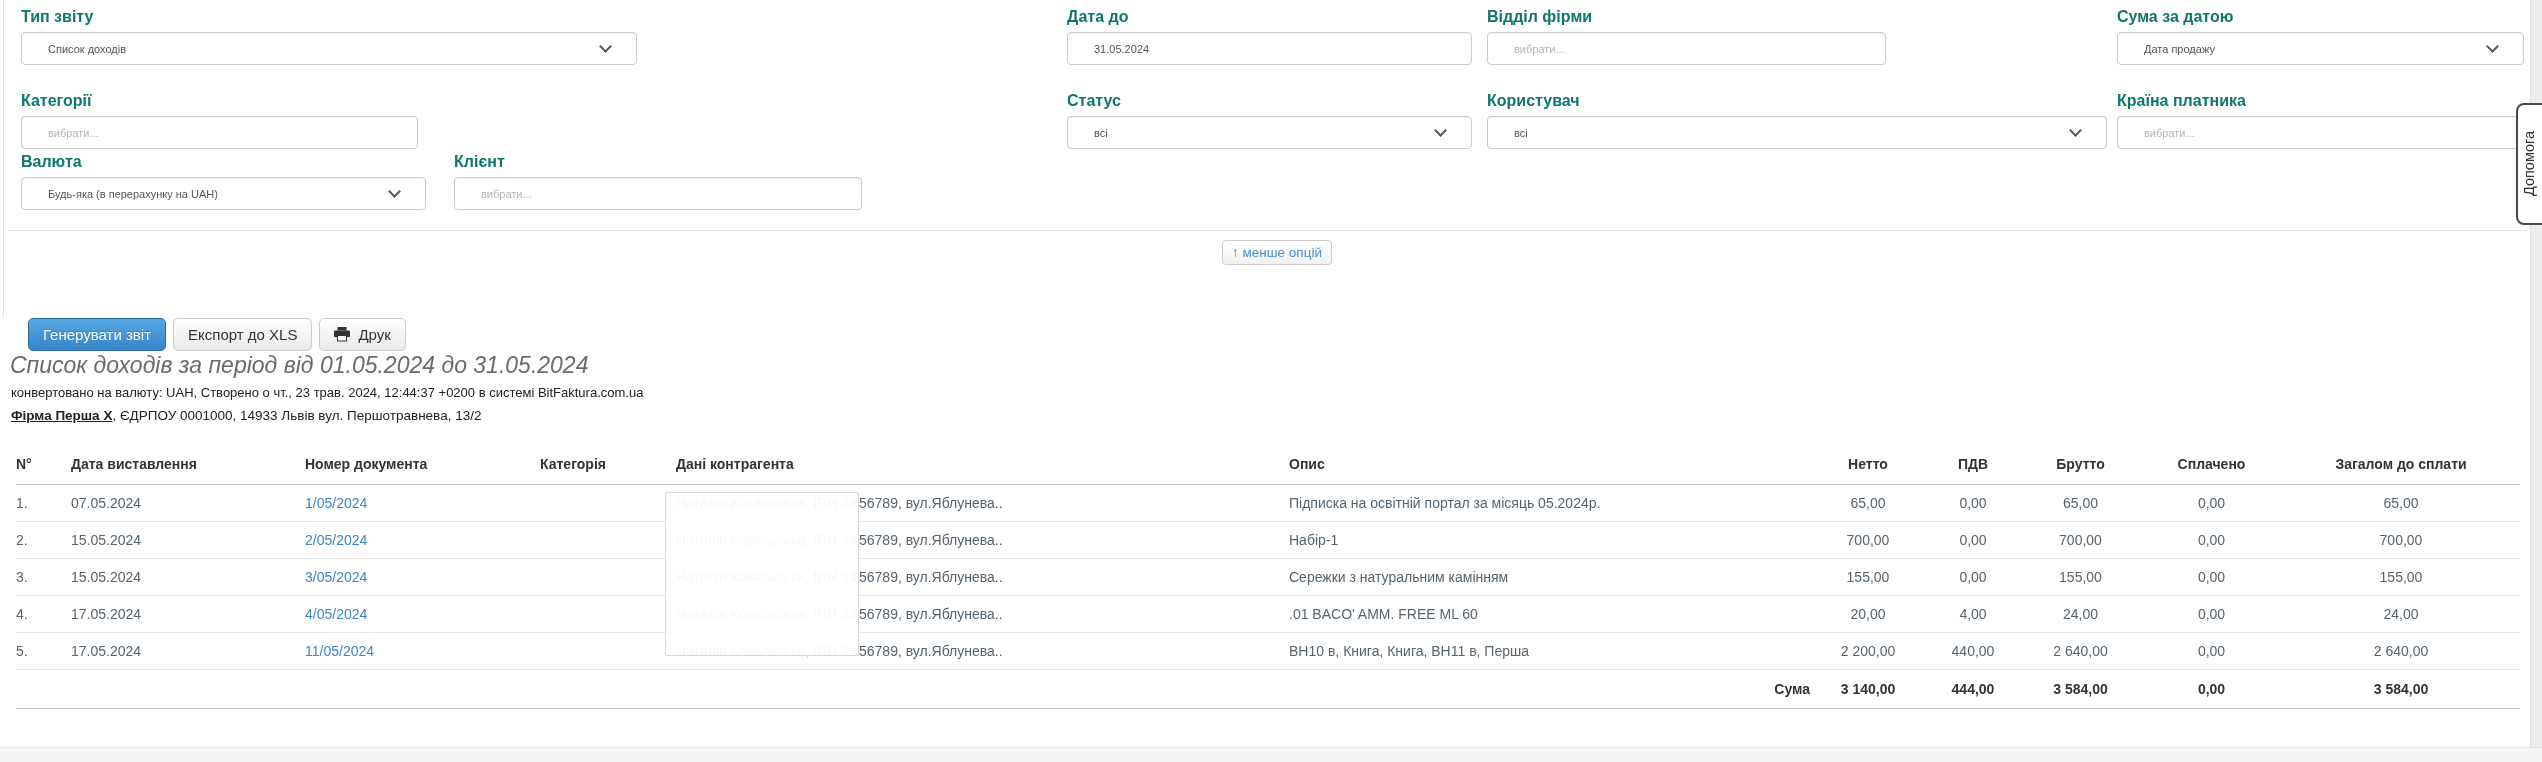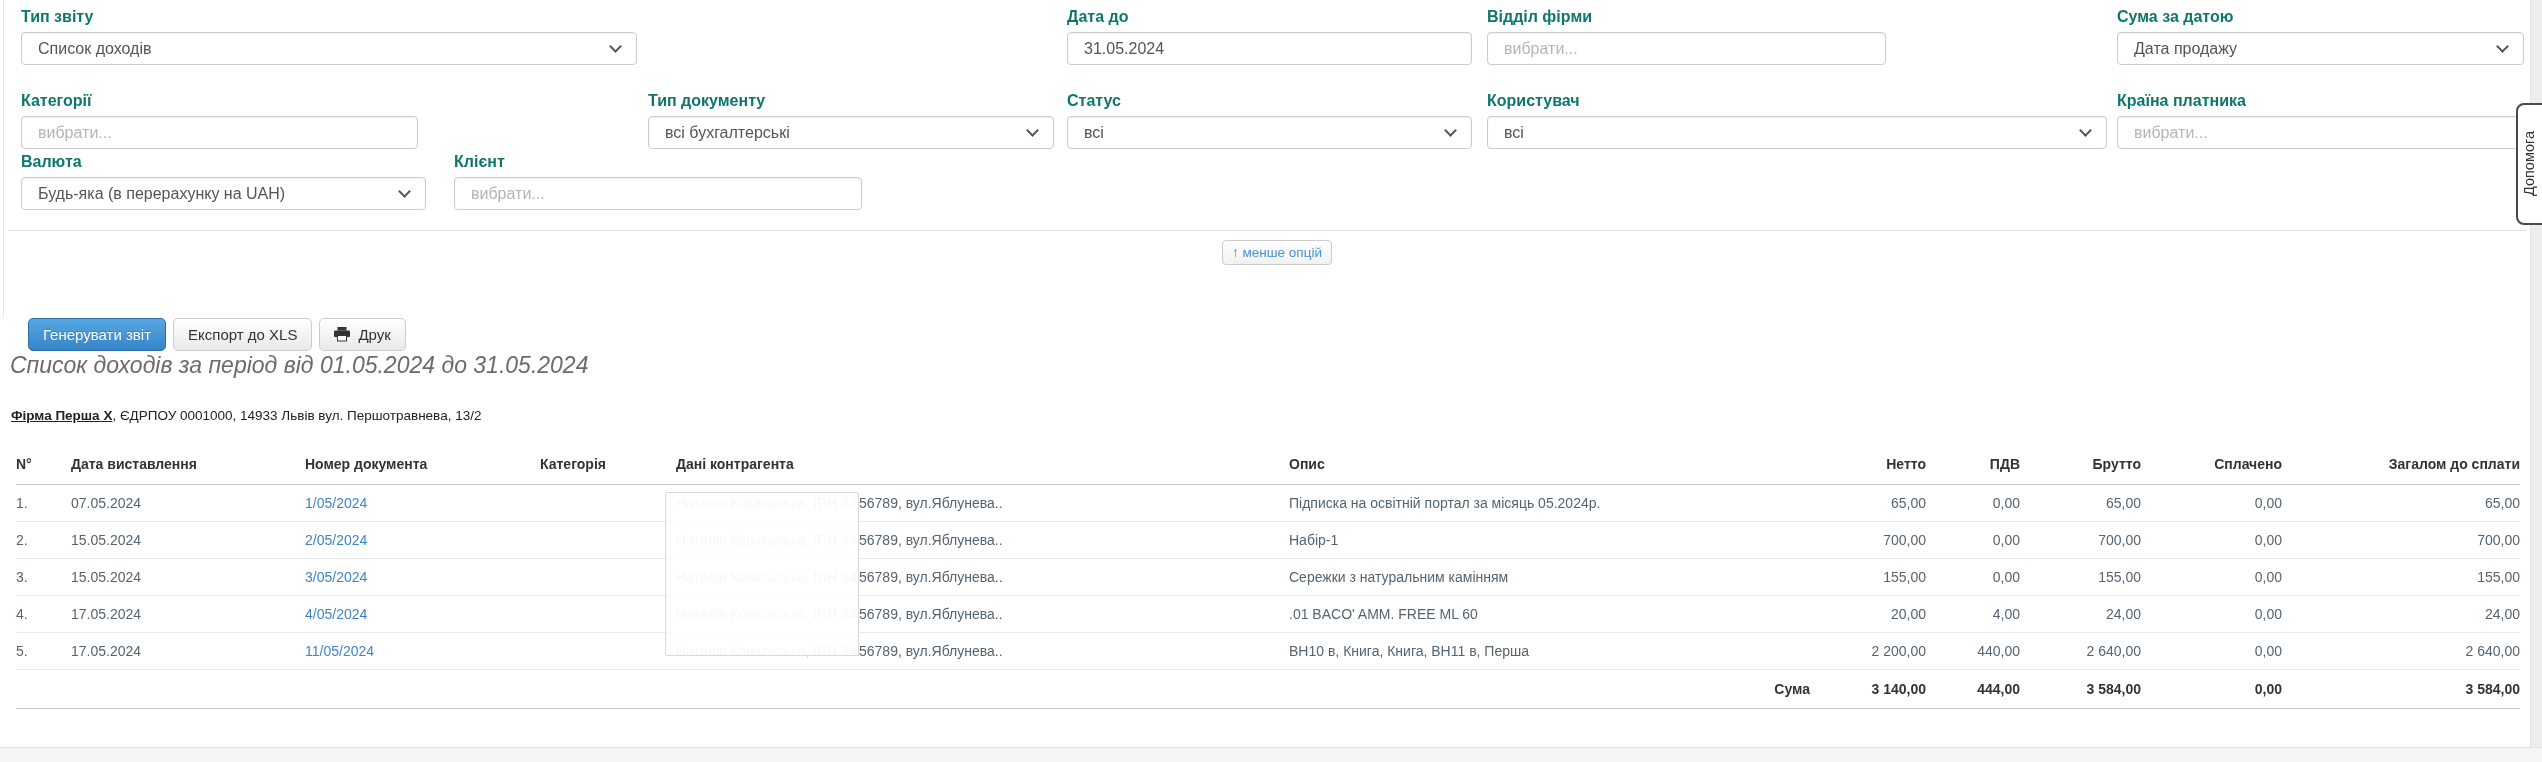--- a/index.html
+++ b/index.html
@@ -8,21 +8,21 @@
   #page { position: relative; width: 2542px; height: 762px; background: #fff; overflow: hidden; }
 
   .panel-edge { position: absolute; left: 3px; top: 0; width: 1px; height: 318px; background: #e7e7e7; }
 
   .field { position: absolute; }
   .field label { display: block; font-size: 16px; font-weight: bold; color: #0f766e; margin-bottom: 6px; white-space: nowrap; }
   .input, .select {
     height: 33px; width: 100%;
     border: 1px solid #ccc; border-radius: 4px; background: #fff;
     font-family: "Liberation Sans", sans-serif;
-    font-size: 16px; color: #555; padding: 0 16px;
+    font-size: 11px; color: #555; padding: 0 26px;
     box-shadow: inset 0 1px 2px rgba(0,0,0,0.06);
   }
   .input::placeholder { color: #b5b5b5; }
   .select { display: flex; align-items: center; justify-content: space-between; cursor: pointer; }
   .sel-val { white-space: nowrap; overflow: hidden; }
   .chevron { width: 9px; height: 9px; border-right: 2px solid #555; border-bottom: 2px solid #555; transform: rotate(45deg); margin-top: -5px; flex: 0 0 auto; }
 
   .divider { position: absolute; left: 8px; top: 230px; width: 2518px; height: 1px; background: #e3e3e3; }
 
   .less-btn {
@@ -52,21 +52,21 @@
 
   table.report-table { position: absolute; left: 16px; top: 452px; width: 2504px; border-collapse: collapse; table-layout: fixed; }
   .report-table th {
     text-align: left; font-size: 14px; color: #333; font-weight: bold;
     padding: 4px 0 12px 0; border-bottom: 1px solid #c9c9c9; white-space: nowrap;
   }
   .report-table td {
     font-size: 14px; color: #56646f; padding: 10px 0;
     border-bottom: 1px solid #e9e9e9; white-space: nowrap; overflow: hidden;
   }
-  .report-table .r { text-align: right; }
+  .report-table .r { text-align: center; }
   .doc-link { color: #3d85c6; cursor: pointer; }
   .contractor-faded { display: inline-block; width: 183px; overflow: hidden; vertical-align: bottom; color: #ccd3da; white-space: nowrap; }
   .sum-row td { font-weight: bold; color: #333; border-bottom: 1px solid #c9c9c9; padding: 11px 0; }
   .sum-label { text-align: right; }
 
   .redact-box {
     position: absolute; left: 665px; top: 492px; width: 194px; height: 164px;
     background: rgba(255,255,255,0.82); border: 1px solid #d8d8d8; border-radius: 2px; z-index: 5;
   }
 
@@ -107,27 +107,20 @@
     <label>Сума за датою</label>
     <div class="select">
       <span class="sel-val">Дата продажу</span>
       <span class="chevron"></span>
     </div>
   </div>
 
   <div class="field" style="left:21px; top:92px; width:397px">
     <label>Категорії</label>
     <input class="input" placeholder="вибрати..." style="">
-  </div>
-  <div class="field" style="left:648px; top:92px; width:406px">
-    <label>Тип документу</label>
-    <div class="select">
-      <span class="sel-val">всі бухгалтерські</span>
-      <span class="chevron"></span>
-    </div>
   </div>
   <div class="field" style="left:1067px; top:92px; width:405px">
     <label>Статус</label>
     <div class="select">
       <span class="sel-val">всі</span>
       <span class="chevron"></span>
     </div>
   </div>
   <div class="field" style="left:1487px; top:92px; width:620px">
     <label>Користувач</label>
@@ -166,20 +159,21 @@
             <rect x="3.5" y="0" width="9" height="3.5" fill="#333"></rect>
             <rect x="0" y="3.5" width="16" height="6.5" rx="1" fill="#333"></rect>
             <rect x="3.5" y="8.5" width="9" height="5.5" fill="#fff" stroke="#333"></rect>
           </svg>
       </span>
       <span>Друк</span>
     </button>
   </div>
 
   <div class="report-title">Список доходів за період від 01.05.2024 до 31.05.2024</div>
+  <div class="report-meta">конвертовано на валюту: UAH, Створено о чт., 23 трав. 2024, 12:44:37 +0200 в системі BitFaktura.com.ua</div>
   <div class="report-company"><b>Фірма Перша X</b><span>, ЄДРПОУ 0001000, 14933 Львів вул. Першотравнева, 13/2</span></div>
 
   <table class="report-table">
     <colgroup>
       <col style="width:55px">
         <col style="width:234px">
         <col style="width:235px">
         <col style="width:136px">
       <col style="width:613px">
         <col style="width:521px">

